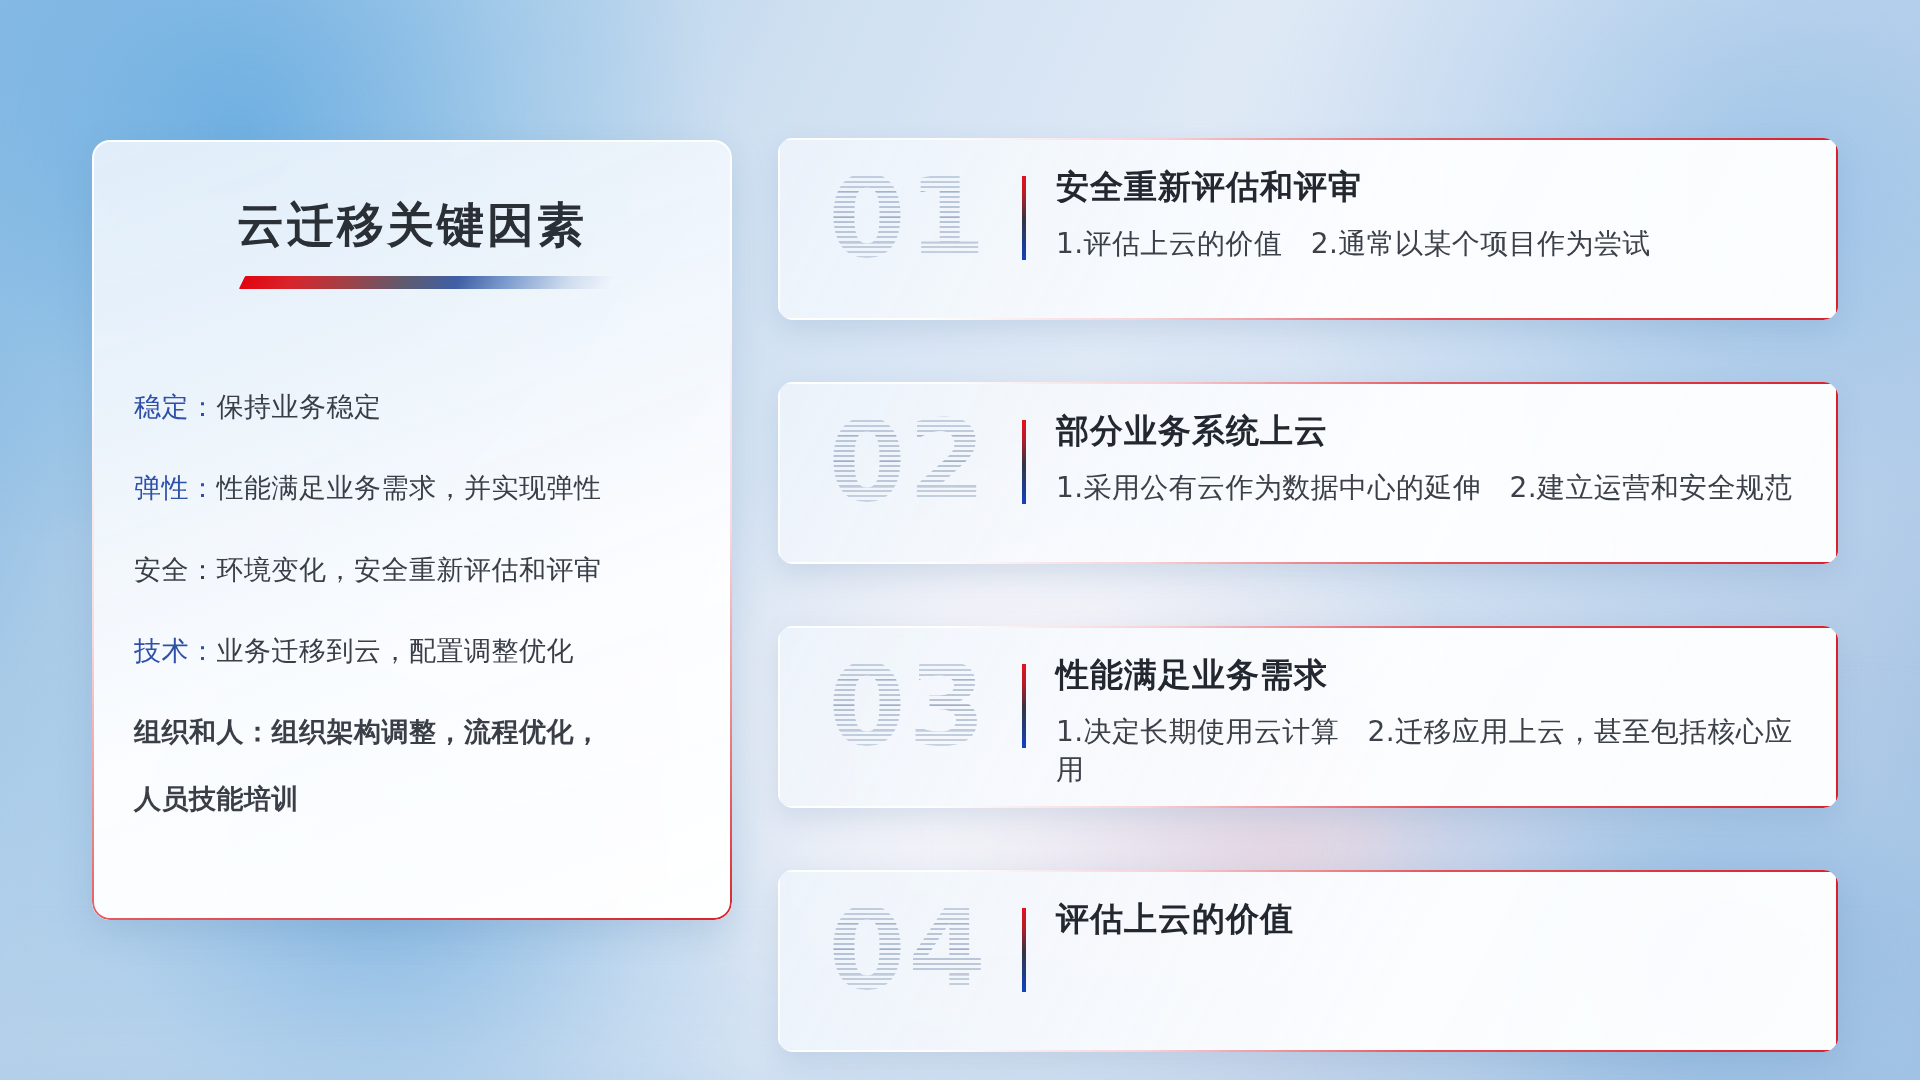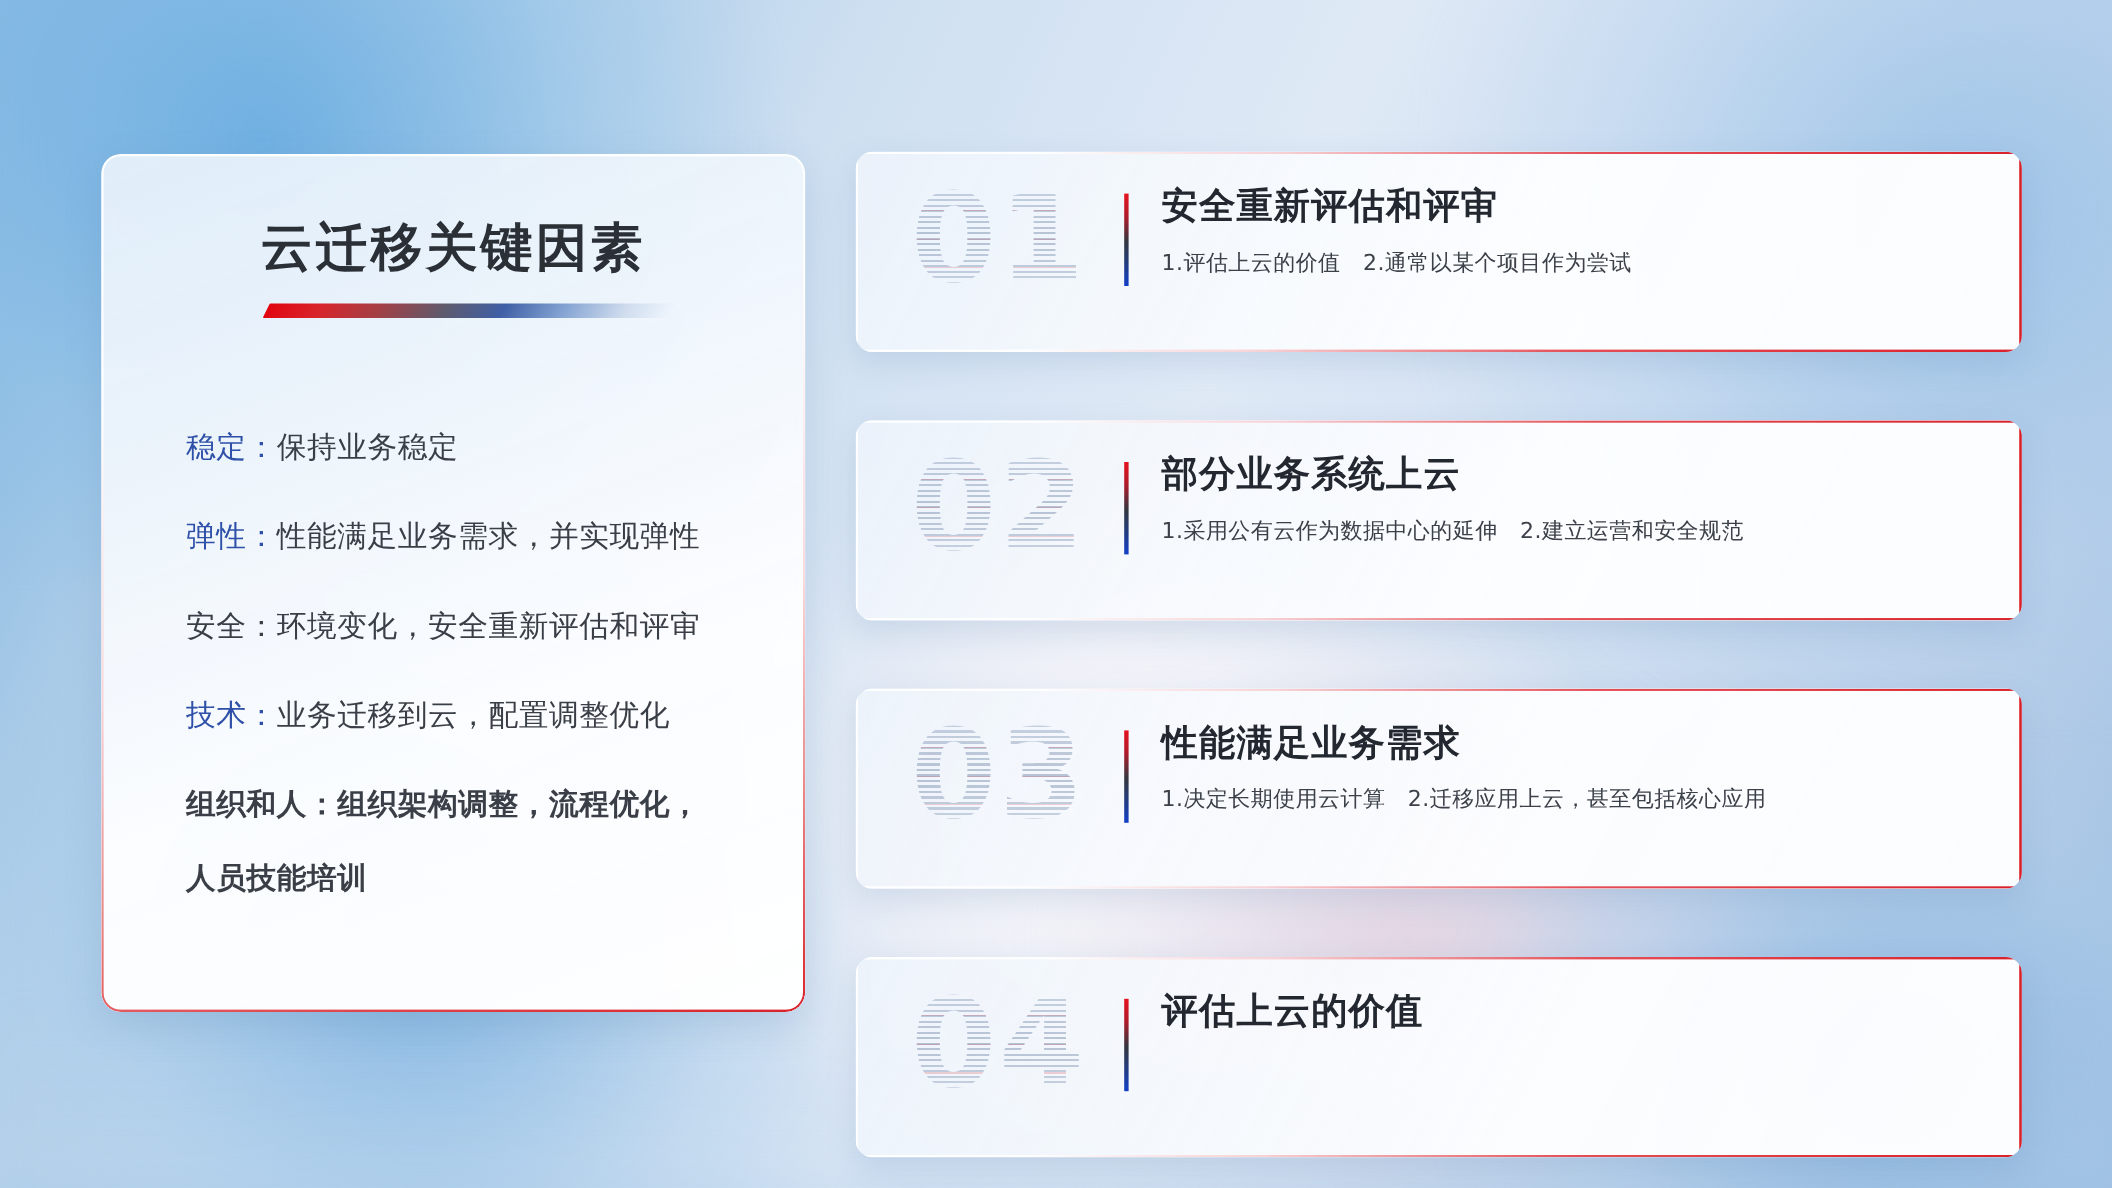--- a/index.html
+++ b/index.html
@@ -69,21 +69,20 @@
     background:linear-gradient(90deg,#e10510 0%,#d8242c 13%,#a14046 28%,#5d5a6e 44%,#3f5fa6 58%,#7f9fd0 72%,#cfdcee 88%,rgba(232,240,250,0) 100%);
     transform:skewX(-26deg);
     border-radius:1px;
   }
 
   .factor-list{ position:absolute; left:42px; right:36px; top:248px; }
   .factor-row{
     font-size:27px; line-height:1.38; color:#3a3f47; margin-bottom:44px;
     letter-spacing:.5px;
     font-family:"DejaVu Sans","Liberation Sans",sans-serif;
-    margin-left:35px;
   }
   .factor-row:last-child{ margin-bottom:0;font-weight:bold; }
   .factor-label{ color:#2f50a8; }
   .factor-label.plain{ color:#3a3f47; }
   .factor-text{ color:#3a3f47; }
   .factor-cont{ display:block; margin-top:30px; }
 
   
   .cards{ position:absolute; left:778px; top:138px; width:1060px; }
   .card{
@@ -136,21 +135,21 @@
   .card-divider{
     position:absolute; left:244px; top:38px; width:4px; height:84px;
     background:linear-gradient(180deg,#e5121e 0%,#b11c2a 24%,#33363f 52%,#1f3c86 78%,#1340c8 100%);
   }
   .card-body{ position:absolute; left:278px; top:28px; right:36px; }
   .card-title{
     font-size:33px; color:#232830; letter-spacing:1px; line-height:1.25;
     font-family:"DejaVu Sans","Liberation Sans",sans-serif;
   }
   .card-desc{
-    margin-top:18px; font-size:20px; color:#3b4049; letter-spacing:.4px;
+    margin-top:18px; font-size:28px; color:#3b4049; letter-spacing:.4px;
     font-family:"DejaVu Sans","Liberation Sans",sans-serif;
   }
 </style>
 </head>
 <body>
 
 <div class="bg">
   <div class="bg-base"></div>
   <div class="bg-g1"></div>
   <div class="bg-g2"></div>

